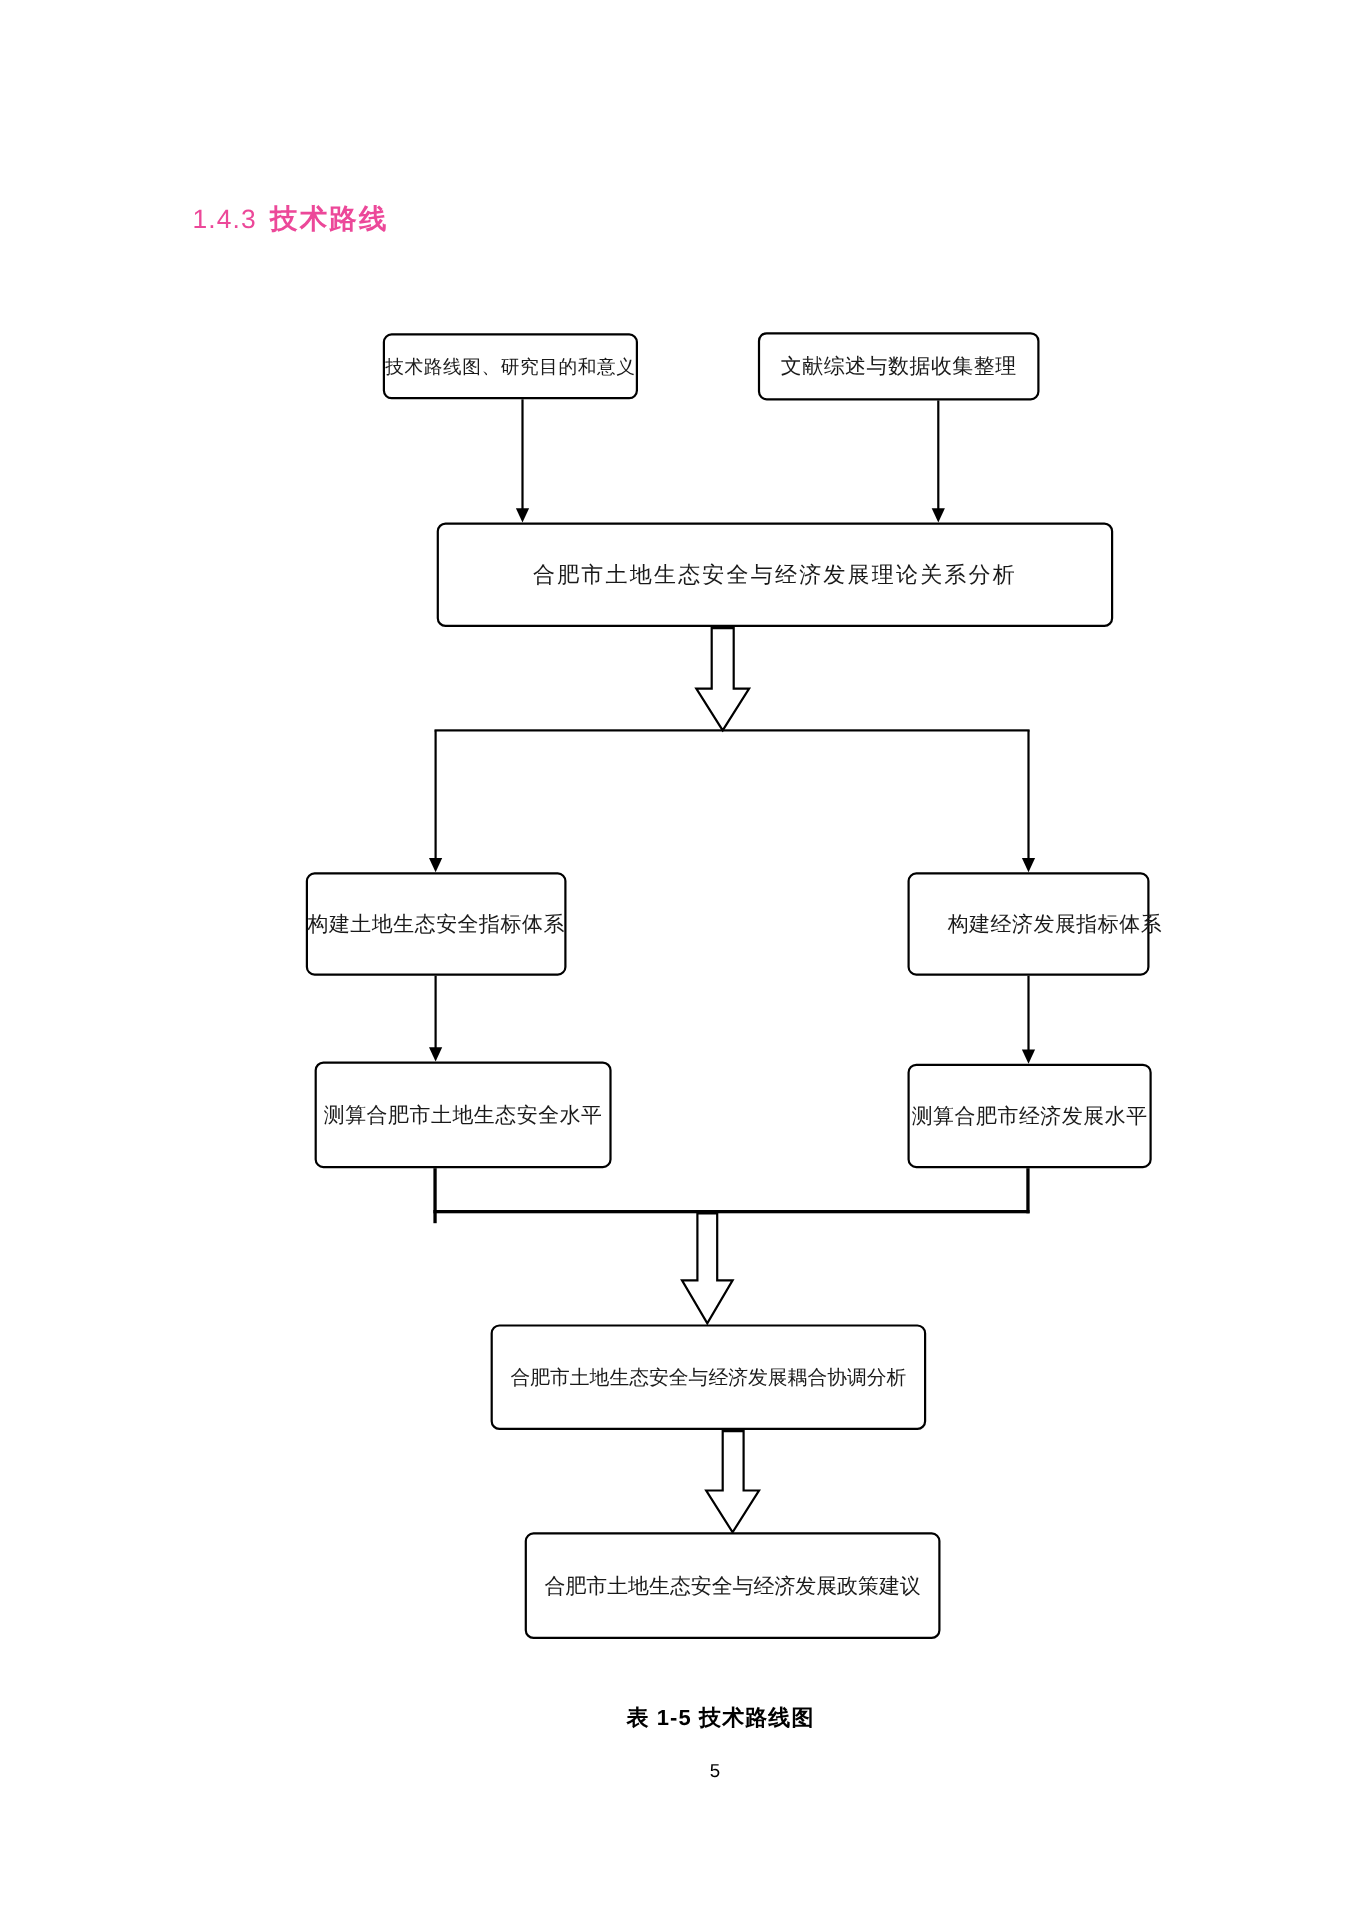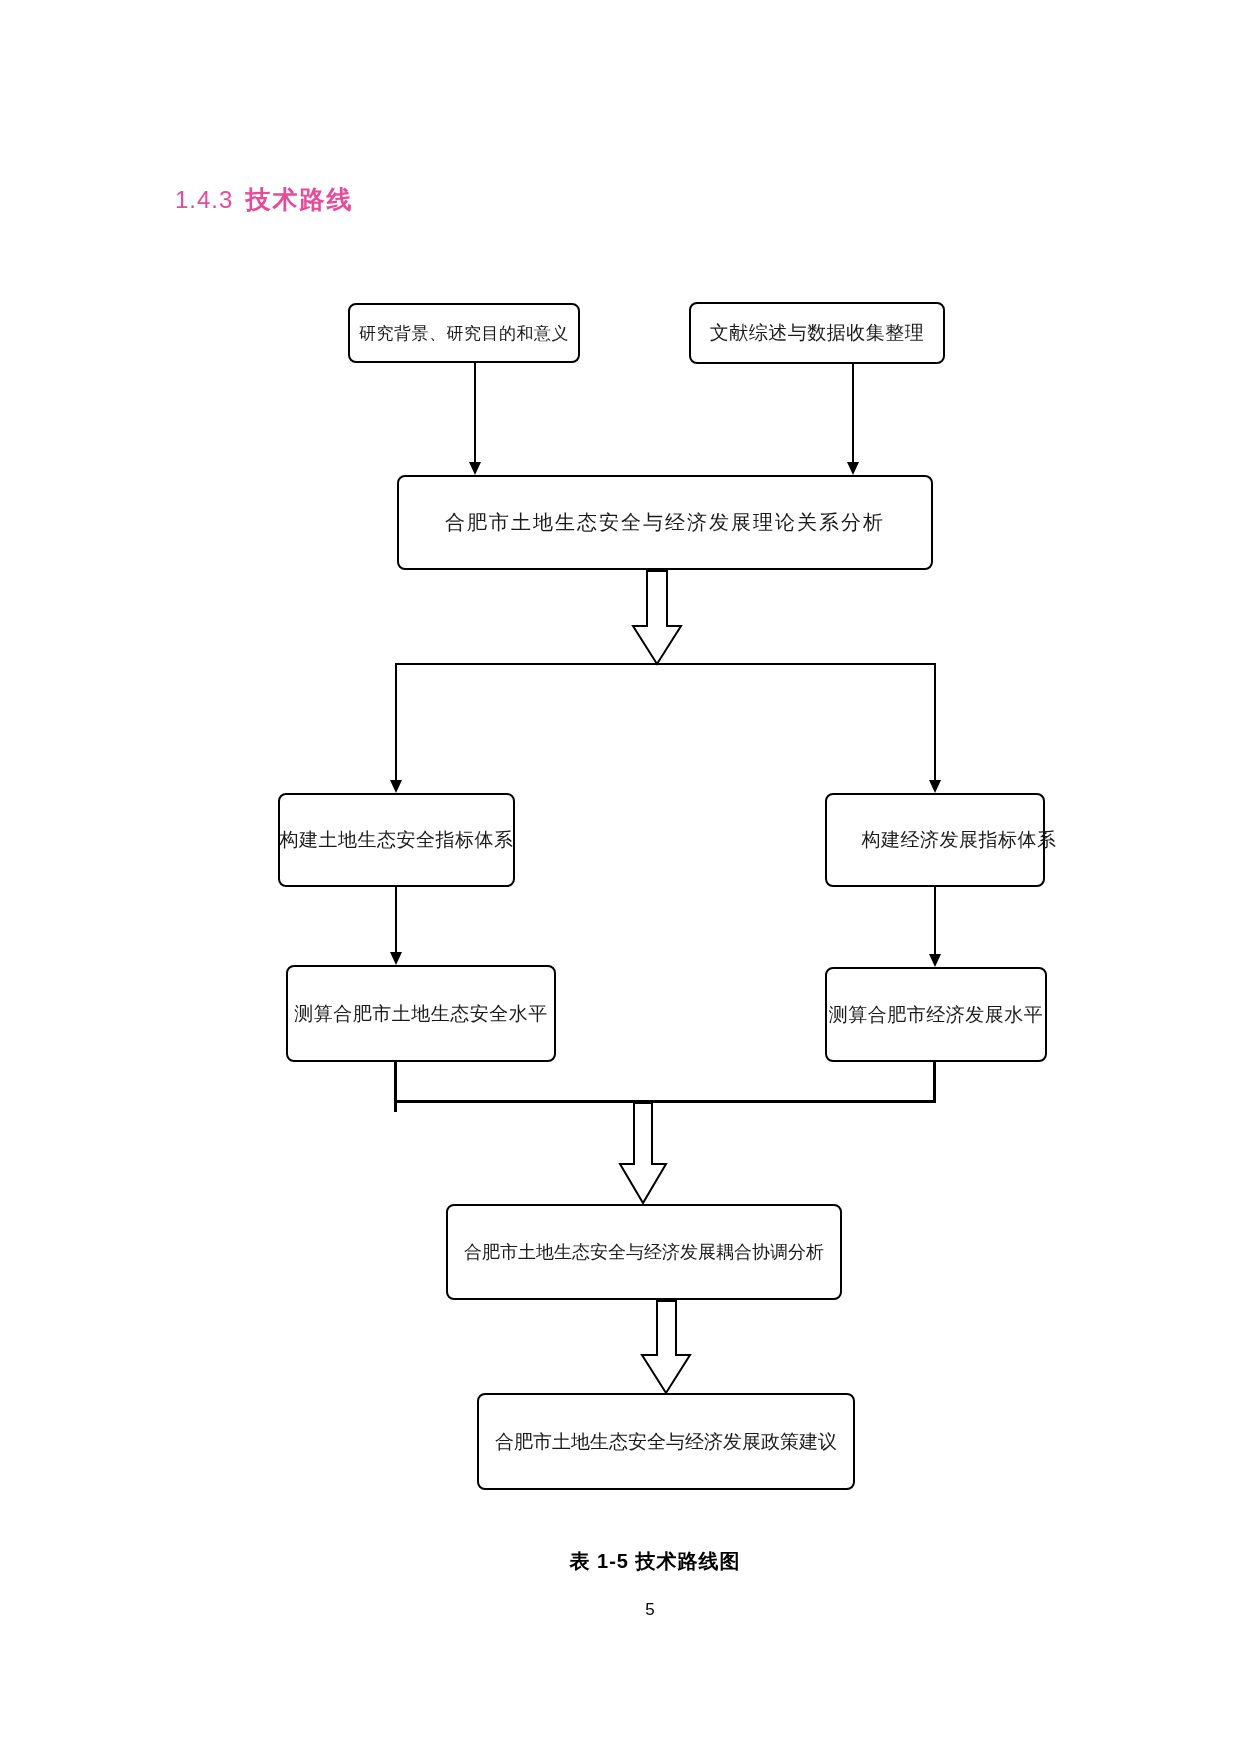--- a/index.html
+++ b/index.html
@@ -54,29 +54,29 @@
 </style>
 </head>
 <body>
 
 <div class="page">
 
   <div class="heading">
     <span class="num">1.4.3</span><span class="ttl">技术路线</span>
   </div>
 
-  <div class="node" style="left:348px;top:303px;width:232px;height:60px;font-size:17px;">研究背景、研究目的和意义</div>
+  <div class="node" style="left:348px;top:303px;width:232px;height:60px;font-size:17px;">技术路线图、研究目的和意义</div>
   <div class="node" style="left:689px;top:302px;width:256px;height:62px;">文献综述与数据收集整理</div>
 
   <div class="vline" style="left:474px;top:363px;height:100px;"></div>
   <div class="arrowhead" style="left:469px;top:462px;"></div>
   <div class="vline" style="left:852px;top:364px;height:99px;"></div>
   <div class="arrowhead" style="left:847px;top:462px;"></div>
 
-  <div class="node" style="left:397px;top:475px;width:536px;height:95px;font-size:20px;letter-spacing:2px;">合肥市土地生态安全与经济发展理论关系分析</div>
+  <div class="node" style="left:397px;top:475px;width:615px;height:95px;font-size:20px;letter-spacing:2px;">合肥市土地生态安全与经济发展理论关系分析</div>
 
   <svg class="hollow" style="left:609px;top:570px;" width="96" height="96" viewBox="0 0 96 96">
     <polygon points="38,1 38,56 24,56 48,94 72,56 58,56 58,1" fill="#ffffff" stroke="#000000" stroke-width="2"></polygon>
   </svg>
 
   <div class="hline" style="left:395px;top:663px;width:541px;"></div>
   <div class="vline" style="left:395px;top:664px;height:117px;"></div>
   <div class="arrowhead" style="left:390px;top:780px;"></div>
   <div class="vline" style="left:934px;top:664px;height:117px;"></div>
   <div class="arrowhead" style="left:929px;top:780px;"></div>

